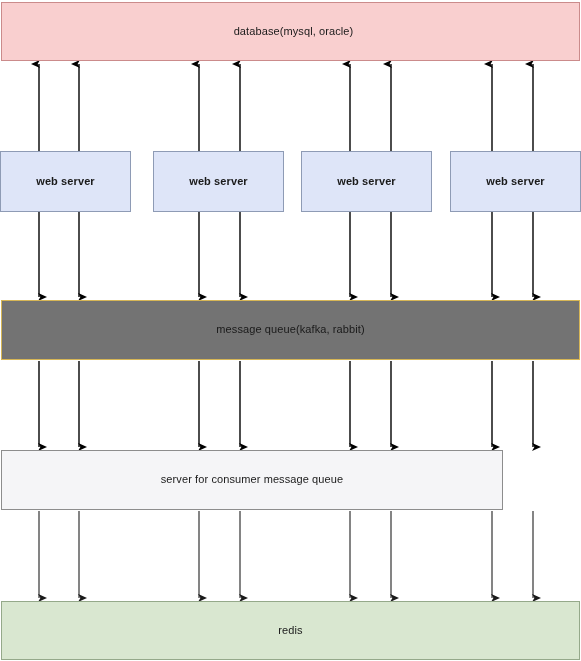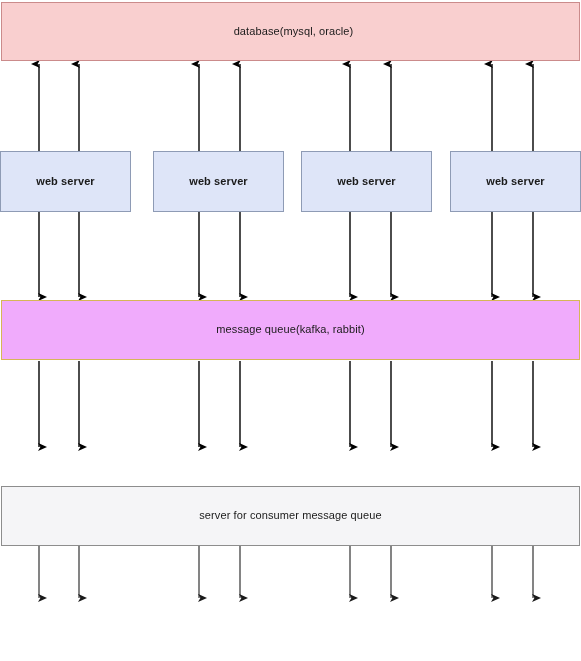--- a/index.html
+++ b/index.html
@@ -45,31 +45,30 @@
     height: 59px;
     background: #f9cfcf;
     border: 1px solid #cb8b8b;
     padding-left: 6px;
   }
   #node-mq {
     left: 1px;
     top: 300px;
     width: 579px;
     height: 60px;
-    background: #f0abfc;
+    background: #737373;
     border: 1px solid #d6b656;
   }
   #node-consumer {
     left: 1px;
     top: 450px;
-    width: 579px;
+    width: 502px;
     height: 60px;
     background: #f5f5f7;
     border: 1px solid #8d8d8d;
-    margin-top: 36px;
   }
   #node-redis {
     left: 1px;
     top: 601px;
     width: 579px;
     height: 59px;
     background: #d9e7d0;
     border: 1px solid #95a98a;
   }
   .webserver {
@@ -171,14 +170,17 @@
   </div>
 
   <div class="node" id="node-mq">
     <span class="node-label">message queue(kafka, rabbit)</span>
   </div>
 
   <div class="node" id="node-consumer">
     <span class="node-label">server for consumer message queue</span>
   </div>
 
+  <div class="node" id="node-redis">
+    <span class="node-label">redis</span>
+  </div>
 
 </div>
 
 </body></html>

